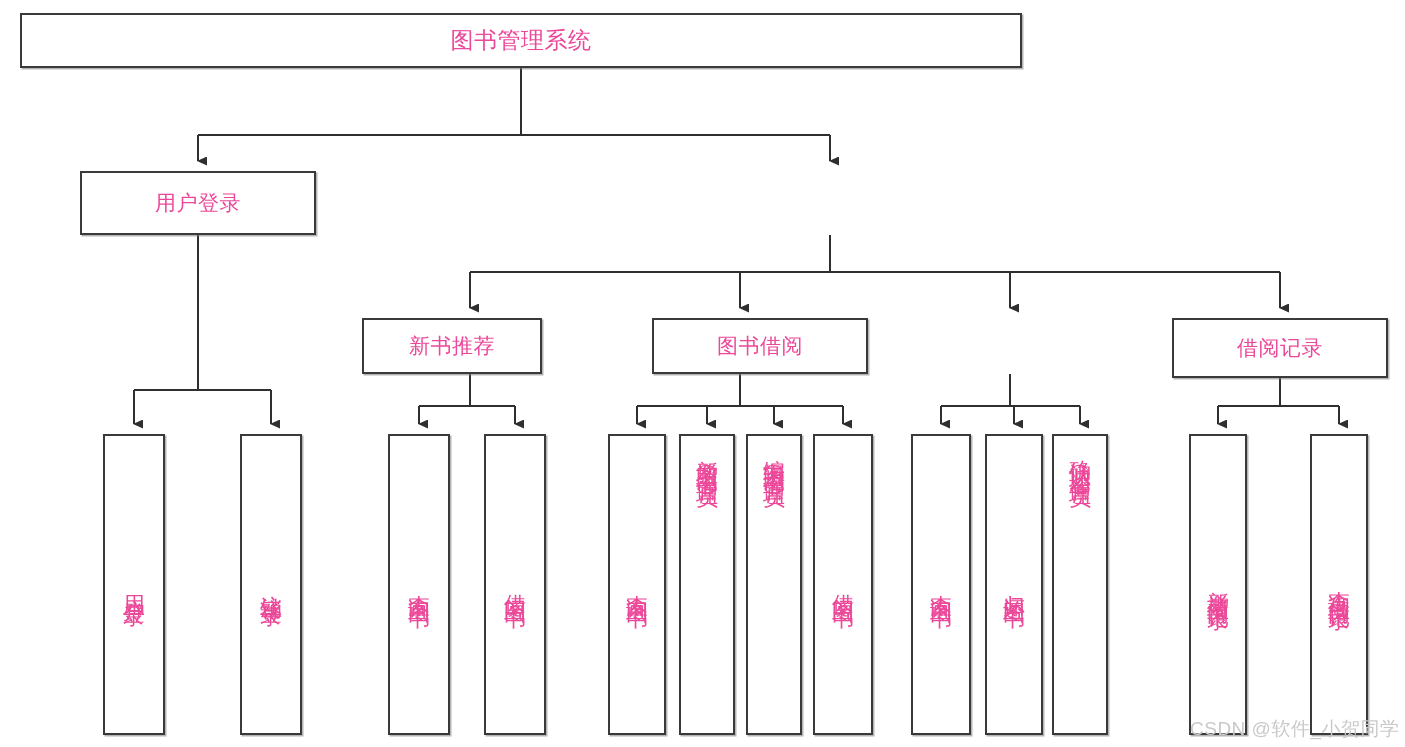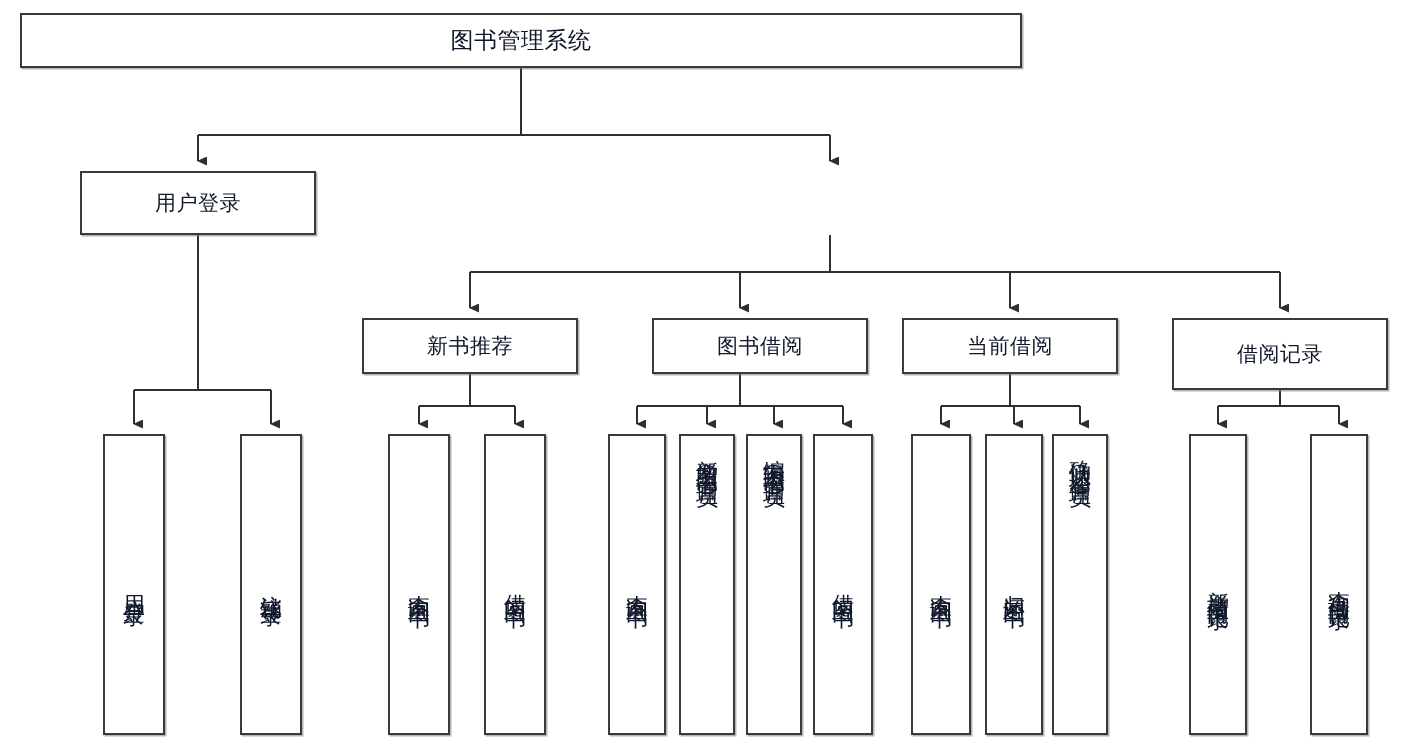--- a/index.html
+++ b/index.html
@@ -29,21 +29,21 @@
     box-sizing: border-box;
     background: #ffffff;
     border: 2px solid #3a3a3a;
     box-shadow: 1.5px 1.5px 0 rgba(120,120,120,0.55);
     display: flex;
     align-items: center;
     justify-content: center;
     overflow: hidden;
   }
   .node-label {
-    color: #0f172a;
+    color: #ec4899;
     font-size: 21px;
     line-height: 1.18;
     letter-spacing: 0.5px;
     white-space: nowrap;
     text-align: center;
   }
   .node-box.vertical .node-label {
     writing-mode: vertical-rl;
     text-orientation: upright;
     letter-spacing: 4px;
@@ -124,30 +124,27 @@
   </svg>
 
   <div class="node-box root" style="left:20px; top:13px; width:1002px; height:55px;">
     <span class="node-label">图书管理系统</span>
   </div>
 
   <div class="node-box" style="left:80px; top:171px; width:236px; height:64px;">
     <span class="node-label">用户登录</span>
   </div>
 
-  <div class="node-box" style="left:362px; top:318px; width:216px; height:56px;">
+  <div class="node-box" style="left:362px; top:318px; width:180px; height:56px;">
     <span class="node-label">新书推荐</span>
   </div>
   <div class="node-box" style="left:652px; top:318px; width:216px; height:56px;">
     <span class="node-label">图书借阅</span>
   </div>
-  <div class="node-box" style="left:902px; top:318px; width:216px; height:56px;">
-    <span class="node-label">当前借阅</span>
-  </div>
-  <div class="node-box" style="left:1172px; top:318px; width:216px; height:72px;">
+  <div class="node-box" style="left:1172px; top:318px; width:216px; height:60px;">
     <span class="node-label">借阅记录</span>
   </div>
 
   <div class="node-box vertical" style="left:103px; top:434px; width:62px; height:301px;">
     <span class="node-label">用户登录</span>
   </div>
   <div class="node-box vertical" style="left:240px; top:434px; width:62px; height:301px;">
     <span class="node-label">注销登录</span>
   </div>
   <div class="node-box vertical" style="left:388px; top:434px; width:62px; height:301px;">
@@ -177,14 +174,15 @@
   <div class="node-box vertical top-aligned" style="left:1052px; top:434px; width:56px; height:301px;">
     <span class="node-label">确认归还（管理员）</span>
   </div>
   <div class="node-box vertical" style="left:1189px; top:434px; width:58px; height:301px;">
     <span class="node-label">新增借阅记录</span>
   </div>
   <div class="node-box vertical" style="left:1310px; top:434px; width:58px; height:301px;">
     <span class="node-label">查询借阅记录</span>
   </div>
 
+  <div class="watermark" style="left:1190px; top:716px;">CSDN @软件_小贺同学</div>
 
 </div>
 
 </body></html>

